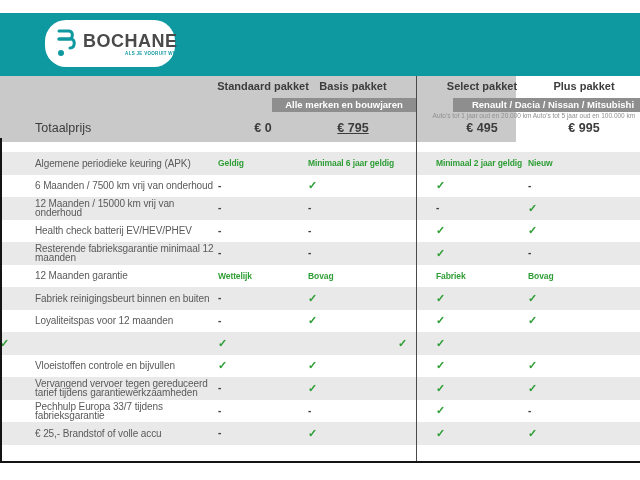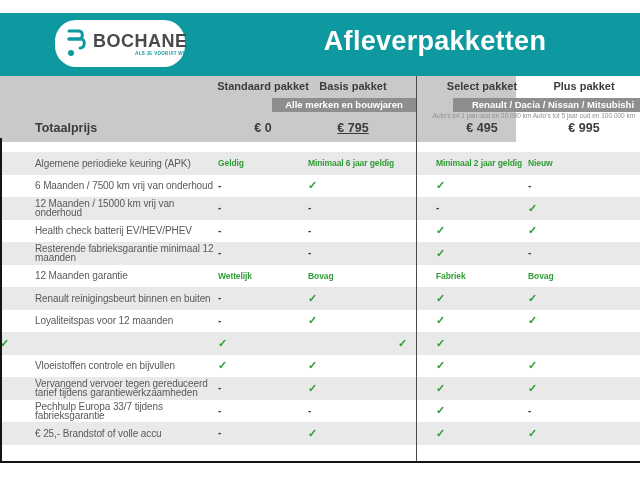--- a/index.html
+++ b/index.html
@@ -3,21 +3,21 @@
 <meta charset="utf-8">
 <style>
   html,body { margin:0; padding:0; background:#ffffff; }
   .page {
     position:relative; width:640px; height:480px; overflow:hidden;
     background:#ffffff; font-family:"Liberation Sans", sans-serif;
   }
   
   .topbar { position:absolute; left:0; top:13px; width:640px; height:63px; background:#0e98a0; }
   .logo-box {
-    position:absolute; left:55px; top:7px; width:130px; height:47px;
+    position:absolute; left:45px; top:7px; width:130px; height:47px;
     background:#ffffff; border-radius:21px; display:flex; align-items:center; padding:0 8px; box-sizing:border-box;
   }
   .logo-icon { flex:0 0 auto; margin-left:2px; }
   .logo-textwrap { margin-left:4px; display:flex; flex-direction:column; }
   .logo-name { font-size:18px; font-weight:bold; color:#4a4a4a; letter-spacing:0.5px; line-height:18px; }
   .logo-tagline { font-size:4.5px; font-weight:bold; color:#0e98a0; text-align:right; margin-top:1px; letter-spacing:0.3px; }
   .page-title {
     position:absolute; left:250px; top:13px; width:370px; text-align:center;
     color:#ffffff; font-size:27px; font-weight:bold; letter-spacing:0.3px;
   }
@@ -26,21 +26,21 @@
   .colhead { position:absolute; top:4px; width:120px; text-align:center; font-size:11px; font-weight:bold; color:#3c3c3c; }
   .colhead.c0 { left:203px; } .colhead.c1 { left:293px; } .colhead.c2 { left:422px; } .colhead.c3 { left:524px; }
   .badge {
     position:absolute; top:22px; height:14px; background:#8e8e8e; color:#ffffff;
     font-size:9.5px; font-weight:bold; text-align:center; line-height:14px;margin-left:20px;
   }
   .badge.left { left:252px; width:144px; }
   .badge.right { left:433px; width:200px; }
   .cond { position:absolute; top:36px; width:120px; text-align:center; font-size:6.5px; color:#8f8f8f; }
   .cond.c2 { left:422px; } .cond.c3 { left:524px; }
-  .total-label { position:absolute; left:35px; top:45px; font-size:12.5px; font-weight:bold; color:#3c3c3c; }
+  .total-label { position:absolute; left:35px; top:45px; font-size:12.5px; font-weight:normal; color:#3c3c3c; }
   .price { position:absolute; top:45px; width:120px; text-align:center; font-size:12.5px; font-weight:bold; color:#3c3c3c; }
   .price.c0 { left:203px; } .price.c1 { left:293px;text-decoration:underline; } .price.c2 { left:422px; } .price.c3 { left:524px; }
   
   .rows { position:absolute; left:0; top:152px; width:640px; }
   .frow { display:grid; grid-template-columns:218px 90px 90px 38px 92px 112px; height:22.5px; align-items:center; }
   .frow.stripe { background:#e9e9e9; }
   .flabel { padding-left:35px; font-size:10px; color:#5a5a5a; line-height:9px; letter-spacing:-0.1px; }
   .fval { text-align:left; }
   .fval.check { color:#2f9e36; font-size:11px; font-weight:bold; line-height:11px; }
   .fval.dash { color:#3c3c3c; font-size:10px; font-weight:bold; line-height:10px; }
@@ -64,21 +64,20 @@
             <path d="M4 12 h12 c4.5 0 4.5 9 -1 9"></path>
           </g>
           <circle cx="6" cy="26" r="3" fill="#0e98a0"></circle>
         </svg>
       </span>
       <span class="logo-textwrap">
         <span class="logo-name">BOCHANE</span>
         <span class="logo-tagline">ALS JE VOORUIT WIL</span>
       </span>
     </div>
-    <div class="page-title">Afleverpakketten</div>
   </div>
 
   <div class="band">
     <div class="colhead c0">Standaard pakket</div>
     <div class="colhead c2">Select pakket</div>
     <div class="colhead c1">Basis pakket</div>
     <div class="colhead c3">Plus pakket</div>
 
     <div class="badge left">Alle merken en bouwjaren</div>
     <div class="badge right">Renault / Dacia / Nissan / Mitsubishi</div>
@@ -136,21 +135,21 @@
       </div>
       <div class="frow">
         <div class="flabel">12 Maanden  garantie</div>
         <div class="fval vtext">Wettelijk</div>
         <div class="fval vtext">Bovag</div>
         <div></div>
         <div class="fval vtext">Fabriek</div>
         <div class="fval vtext">Bovag</div>
       </div>
       <div class="frow stripe">
-        <div class="flabel">Renault reinigingsbeurt binnen en buiten</div>
+        <div class="flabel">Fabriek reinigingsbeurt binnen en buiten</div>
         <div class="fval dash">-</div>
         <div class="fval check">✓</div>
         <div></div>
         <div class="fval check">✓</div>
         <div class="fval check">✓</div>
       </div>
       <div class="frow">
         <div class="flabel">Loyaliteitspas voor 12 maanden</div>
         <div class="fval dash">-</div>
         <div class="fval check">✓</div>

